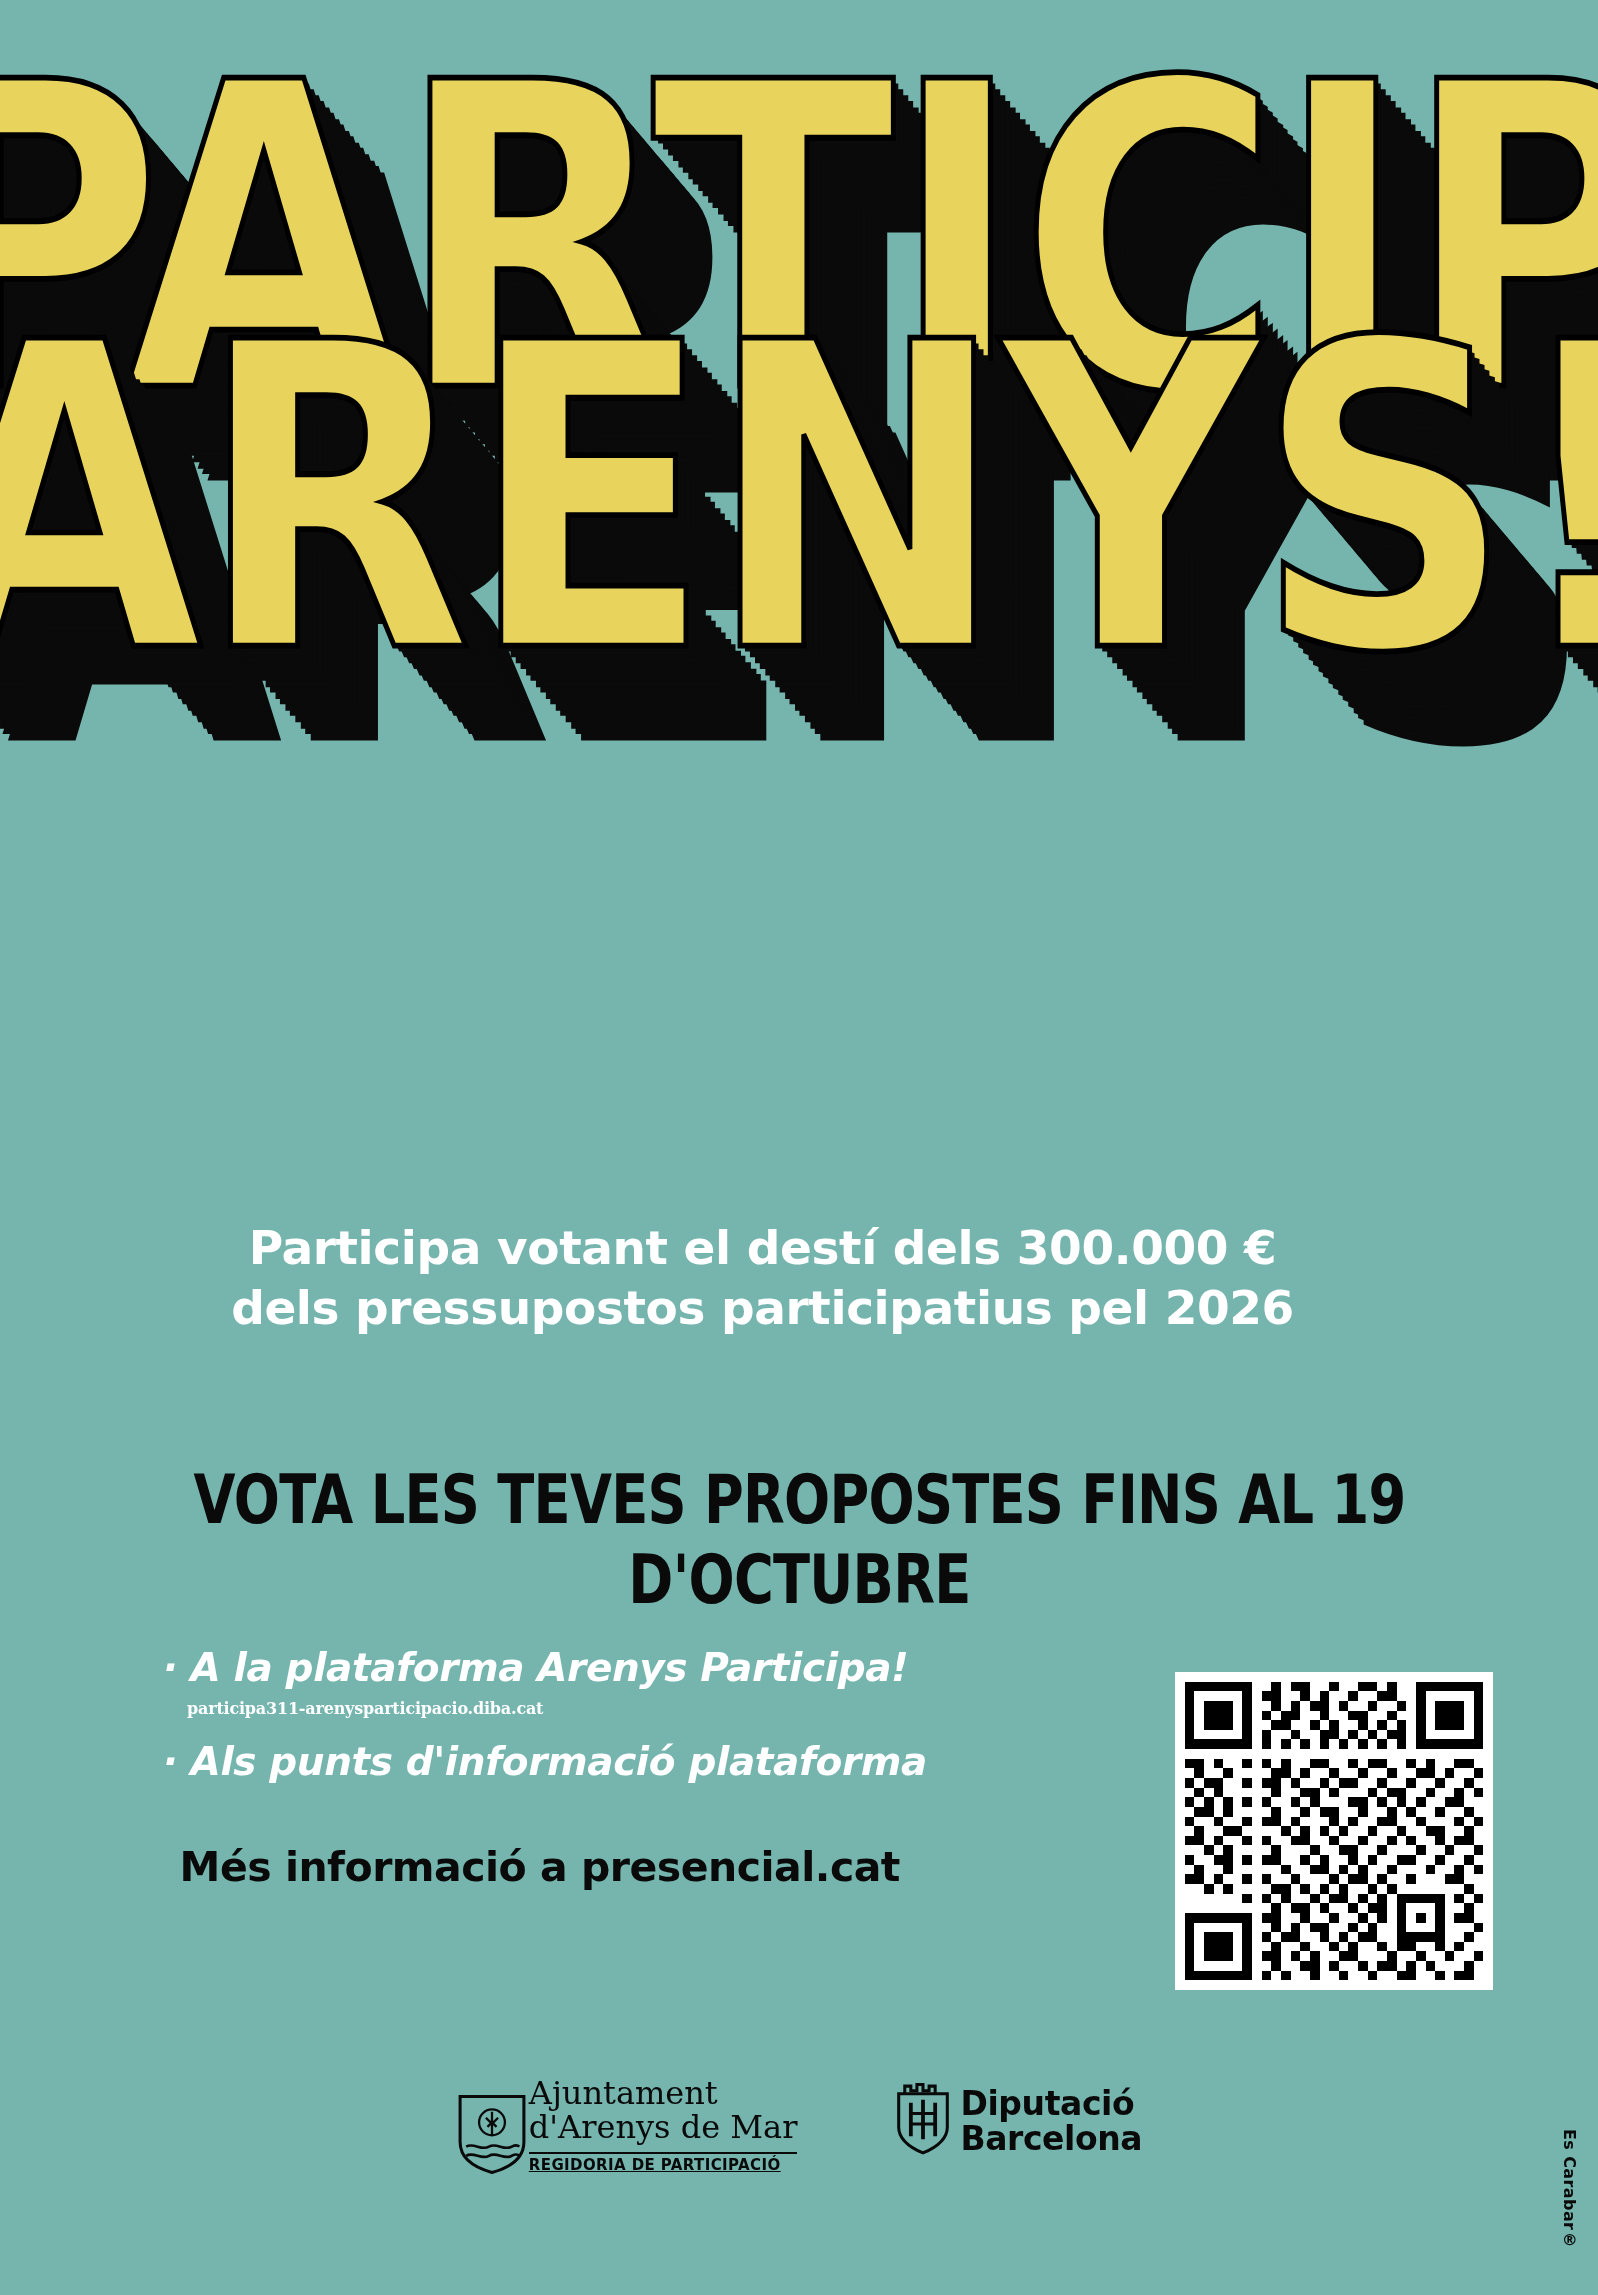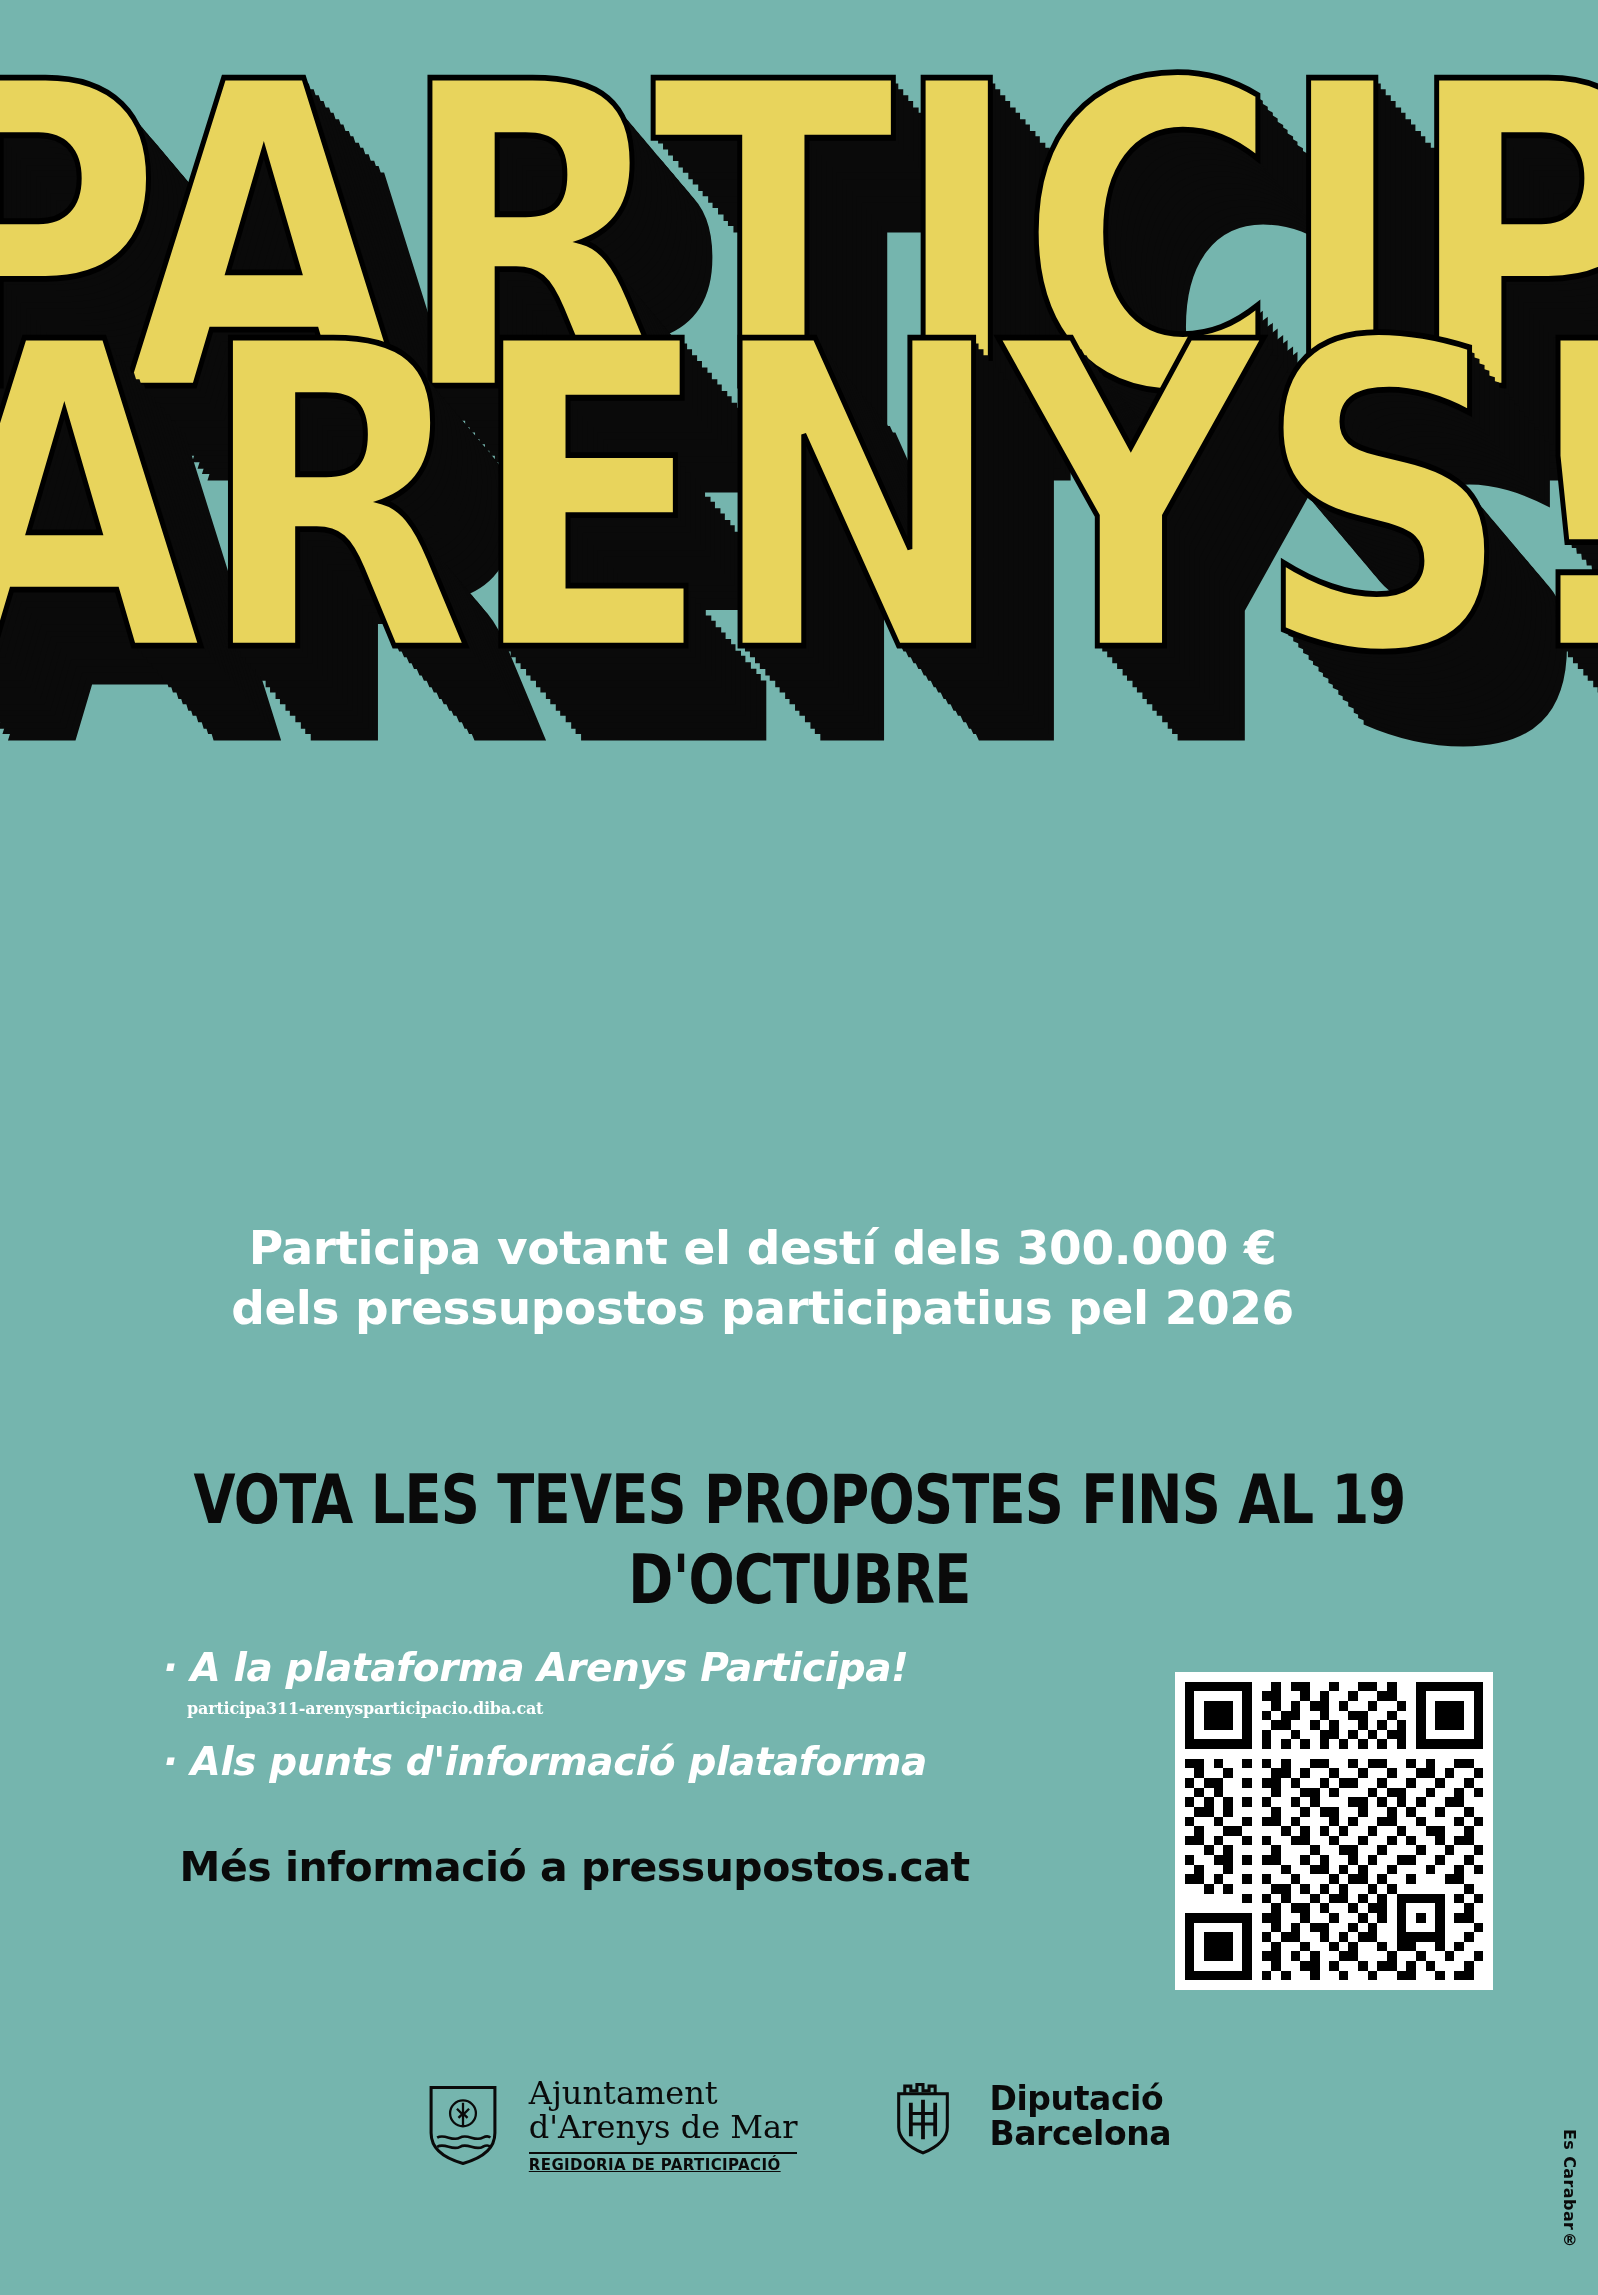--- a/index.html
+++ b/index.html
@@ -146,22 +146,22 @@
     bottom: 121px;
     left: 0;
     width: 1599px;
     display: flex;
     justify-content: center;
     align-items: flex-start;
     gap: 91px;
   }
   .logo-group {
     display: flex;
-    align-items: center;
-    gap: 31px;
+    align-items: flex-end;
+    gap: 2px;
     margin-top: 28px;
   }
   .crest {
     width: 70px;
     height: 79px;
     flex: 0 0 auto;
   }
   .logo-text {
     color: #0a0a0a;
     line-height: 1.05;
@@ -224,21 +224,21 @@
     <span>Participa votant el destí dels 300.000 €</span>
     <span class="l2">dels pressupostos participatius pel 2026</span>
   </div>
 
   <div class="cta">VOTA LES TEVES PROPOSTES FINS AL 19 D'OCTUBRE</div>
 
   <div class="info">
     <div class="info-item">· A la plataforma Arenys Participa!</div>
     <div class="info-url">participa311-arenysparticipacio.diba.cat</div>
     <div class="info-item info-item-2">· Als punts d'informació plataforma</div>
-    <div class="info-more">Més informació a pressupostos.cat</div>
+    <div class="info-more">Més informació a presencial.cat</div>
   </div>
 
   <div class="qr">
     <svg width="318" height="318" viewBox="0 0 33 33" shape-rendering="crispEdges">
       <rect width="33" height="33" fill="#ffffff"></rect>
       <g fill="#000000">
 
         <rect x="1" y="1" width="7" height="1"></rect>
           <rect x="1" y="7" width="7" height="1"></rect>
         <rect x="1" y="1" width="1" height="7"></rect>

